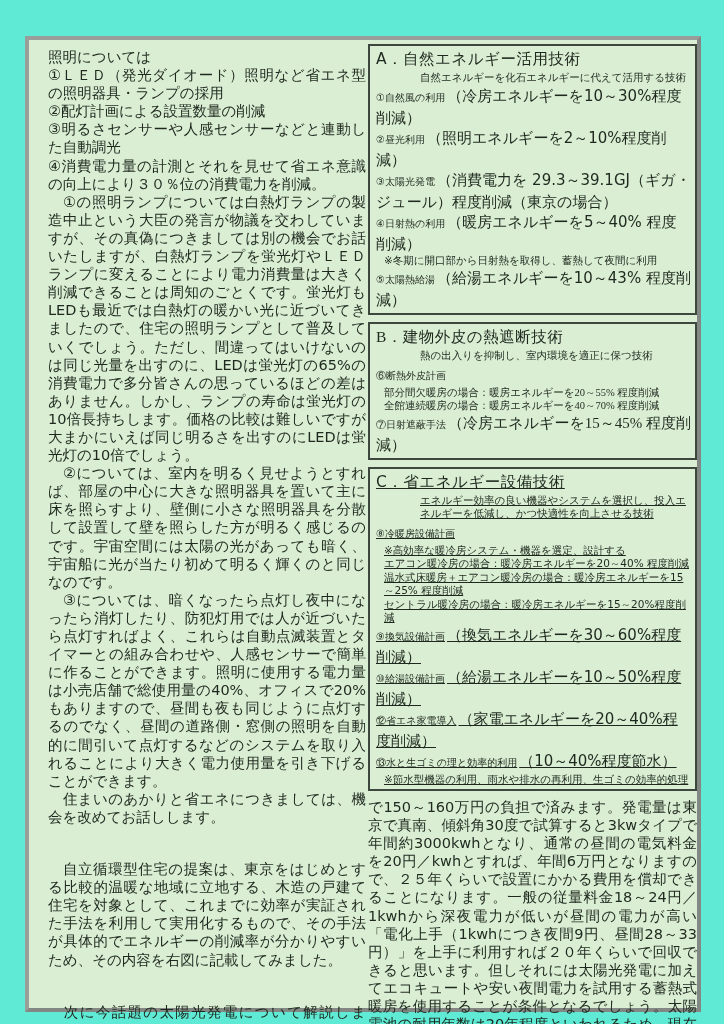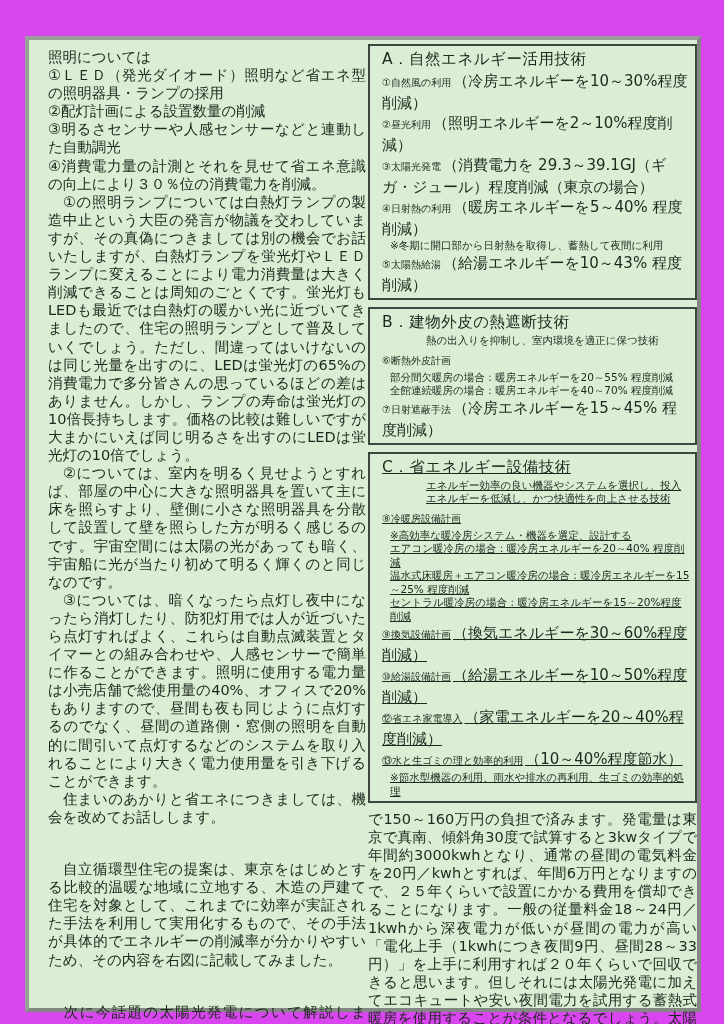--- a/index.html
+++ b/index.html
@@ -1,18 +1,18 @@
 <!DOCTYPE html>
 <html><head>
 <meta charset="utf-8">
 <style>
   html,body { margin:0; padding:0; }
   .page {
     position:relative; width:724px; height:1024px;
-    background:#d946ef; overflow:hidden;
+    background:#5eead4; overflow:hidden;
     font-family:"DejaVu Sans", sans-serif;
     color:#1e281e;
   }
   .panel {
     position:absolute; left:25px; top:36px; width:668px; height:968px;
     box-sizing:content-box;
     background:#daeed3;
     border:4px solid #9a9e9a;
     border-right-color:#848884; border-bottom-color:#848884;
   }
@@ -20,24 +20,24 @@
     position:absolute; left:19px; top:8px; width:318px;
     font-size:14.5px; line-height:18.1px; text-align:justify;
   }
   .col-left p { margin:0; }
   .col-left p.gap { margin-top:34px; }
 
   .col-right { position:absolute; left:339px; top:4px; width:329px; }
   .box {
     box-sizing:border-box; width:329px;
     border:2px solid #3d473d; margin-bottom:7px;
-    padding:3px 4px 3px 12px;
+    padding:3px 4px 3px 6px;
   }
   .box-0 { min-height:181px; }
-  .box-1 { min-height:96px; }
+  .box-1 { min-height:96px;font-family:Liberation Serif, serif; }
   .box-2 { min-height:220px;text-decoration:underline; }
   .box-title { font-size:15.5px; letter-spacing:0.5px; margin-bottom:1px; }
   .box-subtitle { font-size:10.5px; line-height:13px; padding-left:44px; margin-bottom:2px; }
   .item { line-height:20px; }
   .item-head { font-size:10px; }
   .item-note { font-size:15px; margin-left:2px; }
   .item-sub { font-size:10.5px; line-height:13.5px; padding-left:8px; }
   .right-paras { margin-top:5px; width:329px; }
   .right-paras p { margin:0; font-size:14.5px; line-height:18.1px; text-align:justify; }
 </style>
@@ -57,20 +57,21 @@
         <p>　③については、暗くなったら点灯し夜中になったら消灯したり、防犯灯用では人が近づいたら点灯すればよく、これらは自動点滅装置とタイマーとの組み合わせや、人感センサーで簡単に作ることができます。照明に使用する電力量は小売店舗で総使用量の40%、オフィスで20%もありますので、昼間も夜も同じように点灯するのでなく、昼間の道路側・窓側の照明を自動的に間引いて点灯するなどのシステムを取り入れることにより大きく電力使用量を引き下げることができます。</p>
         <p>　住まいのあかりと省エネにつきましては、機会を改めてお話しします。</p>
         <p class="gap">　自立循環型住宅の提案は、東京をはじめとする比較的温暖な地域に立地する、木造の戸建て住宅を対象として、これまでに効率が実証された手法を利用して実用化するもので、その手法が具体的でエネルギーの削減率が分かりやすいため、その内容を右図に記載してみました。</p>
         <p class="gap">　次に今話題の太陽光発電について解説します。</p>
         <p>　太陽光発電は、1kw当たりの工事費用は60～70万円で、住宅では3kwが標準ですから約200万円の設置費用がかかります。しかし、国と地方自治体で合わせて20～25%の補助金が出ますの</p>
       </div>
     <div class="col-right">
       <div id="boxes">
           <div class="box box-0">
             <div class="box-title">A．自然エネルギー活用技術</div>
+            <div class="box-subtitle">自然エネルギーを化石エネルギーに代えて活用する技術</div>
             <div class="item"><span class="item-head">①自然風の利用</span><span class="item-note">（冷房エネルギーを10～30%程度削減）</span></div>
             <div class="item"><span class="item-head">②昼光利用</span><span class="item-note">（照明エネルギーを2～10%程度削減）</span></div>
             <div class="item"><span class="item-head">③太陽光発電</span><span class="item-note">（消費電力を 29.3～39.1GJ（ギガ・ジュール）程度削減（東京の場合）</span></div>
             <div class="item"><span class="item-head">④日射熱の利用</span><span class="item-note">（暖房エネルギーを5～40% 程度削減）</span></div>
             <div class="item-sub">※冬期に開口部から日射熱を取得し、蓄熱して夜間に利用</div>
             <div class="item"><span class="item-head">⑤太陽熱給湯</span><span class="item-note">（給湯エネルギーを10～43% 程度削減）</span></div>
           </div>
           <div class="box box-1">
             <div class="box-title">B．建物外皮の熱遮断技術</div>
             <div class="box-subtitle">熱の出入りを抑制し、室内環境を適正に保つ技術</div>

